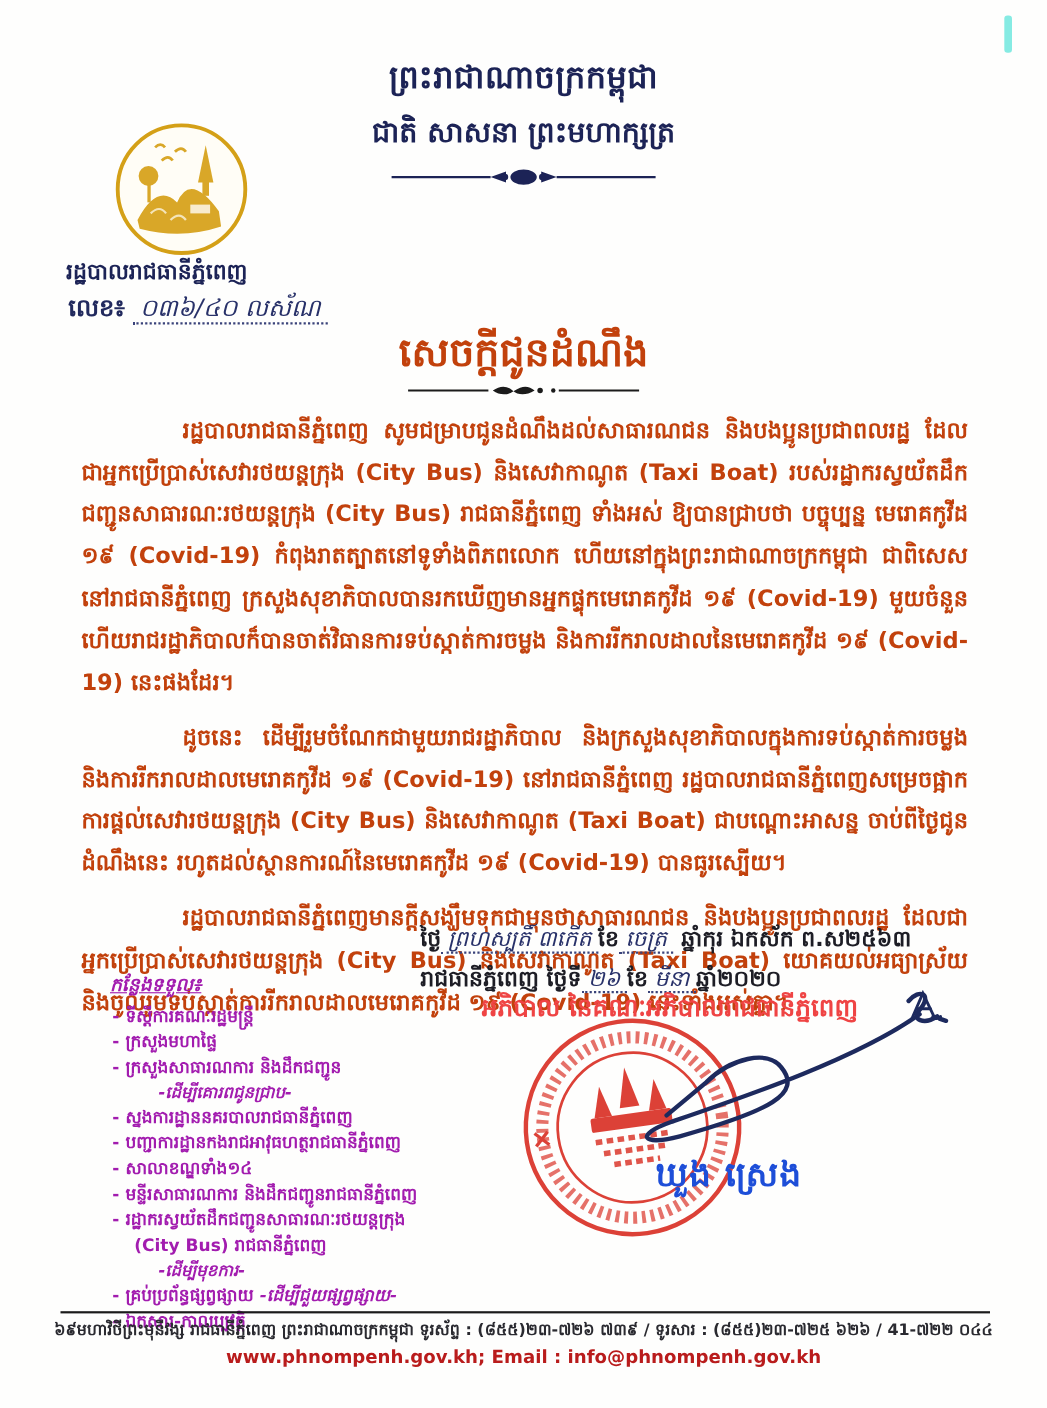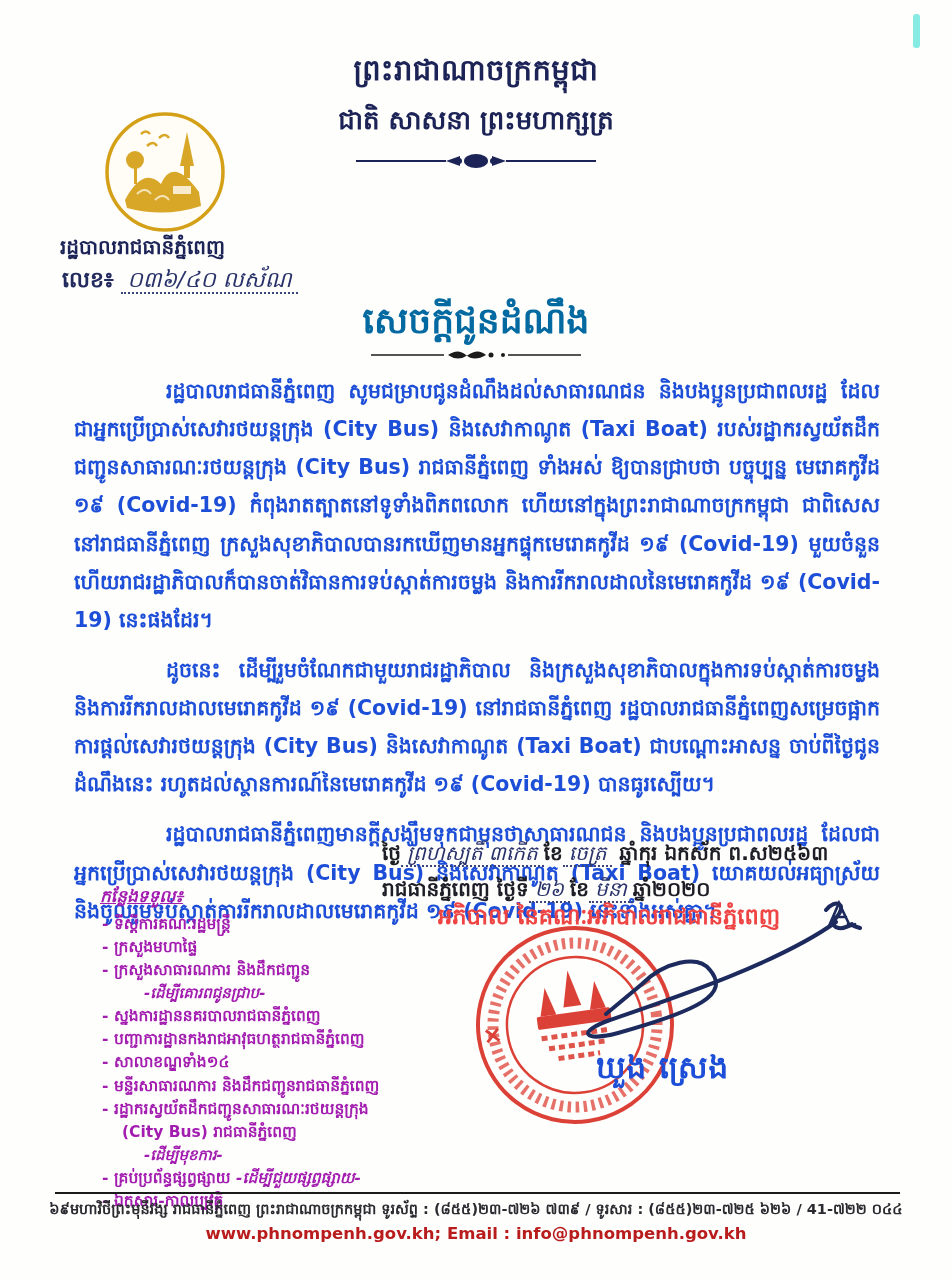--- a/index.html
+++ b/index.html
@@ -12,24 +12,24 @@
   .navy{color:#1c2356;}
   .center{text-align:center;}
   .kingdom{position:absolute;left:0;right:0;top:52px;}
   .kingdom-l1{font-size:29px;font-weight:700;letter-spacing:.5px;}
   .kingdom-l2{font-size:26px;font-weight:700;margin-top:10px;}
   .orn{display:block;margin:8px auto 0;}
   .emblem{position:absolute;left:103px;top:108px;width:124px;height:128px;}
   .org-name{position:absolute;left:60px;top:234px;font-size:20px;font-weight:700;}
   .ref-line{position:absolute;left:62px;top:266px;font-size:22px;font-weight:600;color:#222a5e;}
   .hand{font-style:italic;font-weight:500;color:#283169;border-bottom:2px dotted #3a437a;padding:0 6px;}
-  .doc-title{position:absolute;left:0;right:0;top:298px;font-size:36px;font-weight:800;color:#0369a1;}
+  .doc-title{position:absolute;left:0;right:0;top:298px;font-size:36px;font-weight:800;color:#c2410c;}
   .title-orn{position:absolute;left:0;right:0;top:346px;}
   .body-text{position:absolute;left:74px;width:806px;font-size:20.5px;line-height:1.86;
-    text-align:justify;font-weight:600;color:#1d4ed8;}
+    text-align:justify;font-weight:600;color:#c2410c;}
   .body-text p{margin:0 0 12px 0;text-indent:92px;}
   .p1{top:372px;}
   .date-block{position:absolute;left:382px;top:840px;width:500px;font-size:20px;font-weight:600;color:#1d1d25;}
   .date-block .row{margin-bottom:6px;white-space:nowrap;}
   .sig-title{position:absolute;left:438px;top:902px;font-size:22.5px;font-weight:800;color:#ef4444;white-space:nowrap;}
   .sig-flourish{position:absolute;left:824px;top:898px;}
   .stamp{position:absolute;left:468px;top:918px;opacity:.88;}
   .signature{position:absolute;left:540px;top:896px;}
   .sig-name{position:absolute;left:596px;top:1048px;font-size:31px;font-weight:800;color:#1d4ed8;letter-spacing:1px;}
   .dist{position:absolute;left:100px;top:884px;width:330px;font-size:15.5px;font-weight:700;

